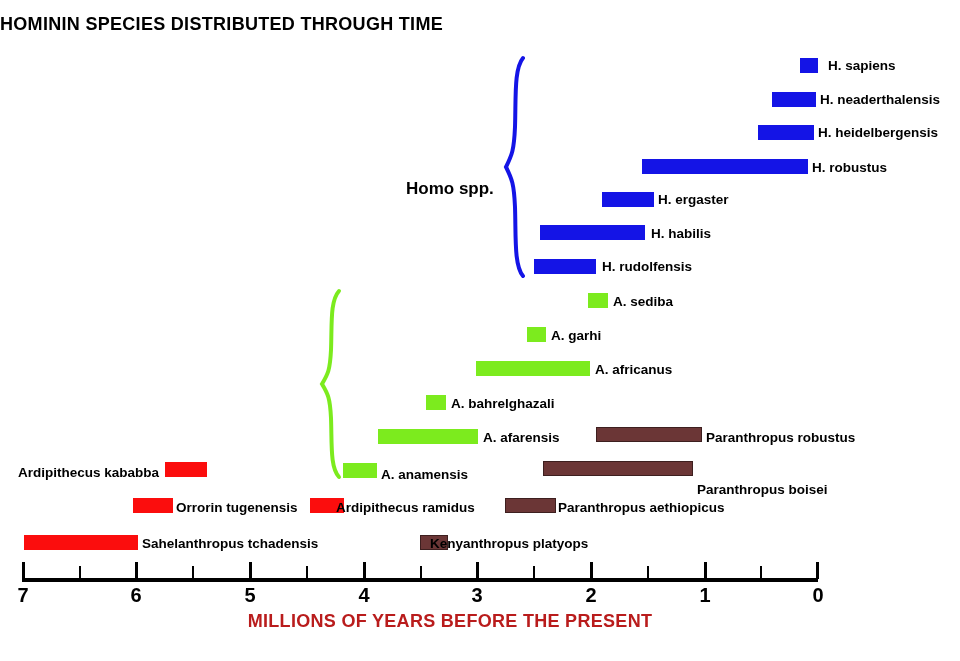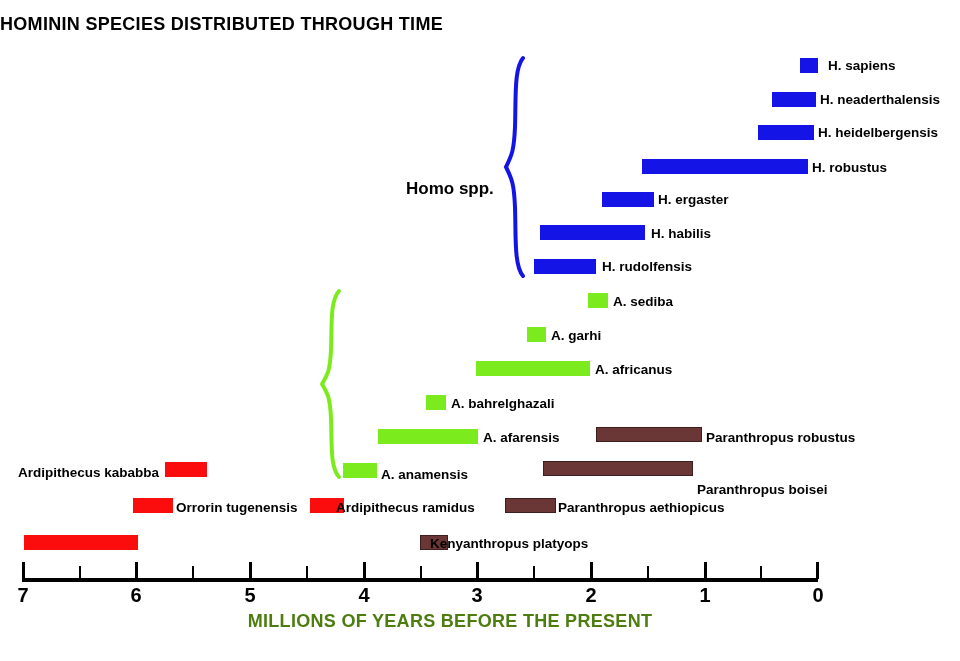--- a/index.html
+++ b/index.html
@@ -95,21 +95,21 @@
   }
   #axis-title {
     position: absolute;
     top: 611px;
     left: 0;
     width: 900px;
     text-align: center;
     font-size: 18px;
     font-weight: bold;
     letter-spacing: 0.3px;
-    color: #4d7c0f;
+    color: #b91c1c;
   }
 </style>
 </head>
 <body>
 
 <div id="chart-root">
 
   <div id="chart-title">HOMININ SPECIES DISTRIBUTED THROUGH TIME</div>
 
   <div class="bar blue" style="left:800px; top:58px; width:18px;"></div>
@@ -166,20 +166,21 @@
   <div class="sp-label left" style="left:18px; top:465px;">Ardipithecus kababba</div>
   <div class="bar red" style="left:165px; top:462px; width:42px;"></div>
 
   <div class="bar red" style="left:133px; top:498px; width:40px;"></div>
   <div class="sp-label right" style="left:176px; top:500px;">Orrorin tugenensis</div>
 
   <div class="bar red" style="left:310px; top:498px; width:34px;"></div>
   <div class="sp-label right" style="left:336px; top:500px;">Ardipithecus ramidus</div>
 
   <div class="bar red" style="left:24px; top:535px; width:114px;"></div>
+  <div class="sp-label right" style="left:142px; top:536px;">Sahelanthropus tchadensis</div>
 
   <div class="group-label" style="left:406px; top:179px;">Homo spp.</div>
   <svg class="brace" width="30" height="225" style="left:503px; top:55px;" viewBox="0 0 30 225" fill="none">
     <path d="M20 3 C11 14, 13 42, 12 72 C11 95, 9 100, 3 112 C9 124, 11 129, 12 152 C13 182, 11 210, 20 221" stroke="#1414e6" stroke-width="4" stroke-linecap="round" fill="none"></path>
   </svg>
 
   <svg class="brace" width="30" height="192" style="left:318px; top:288px;" viewBox="0 0 30 192" fill="none">
     <path d="M21 3 C12 13, 14 36, 13 62 C12 82, 10 86, 4 96 C10 106, 12 110, 13 130 C14 156, 12 179, 21 189" stroke="#7ceb1e" stroke-width="4" stroke-linecap="round" fill="none"></path>
   </svg>
 

